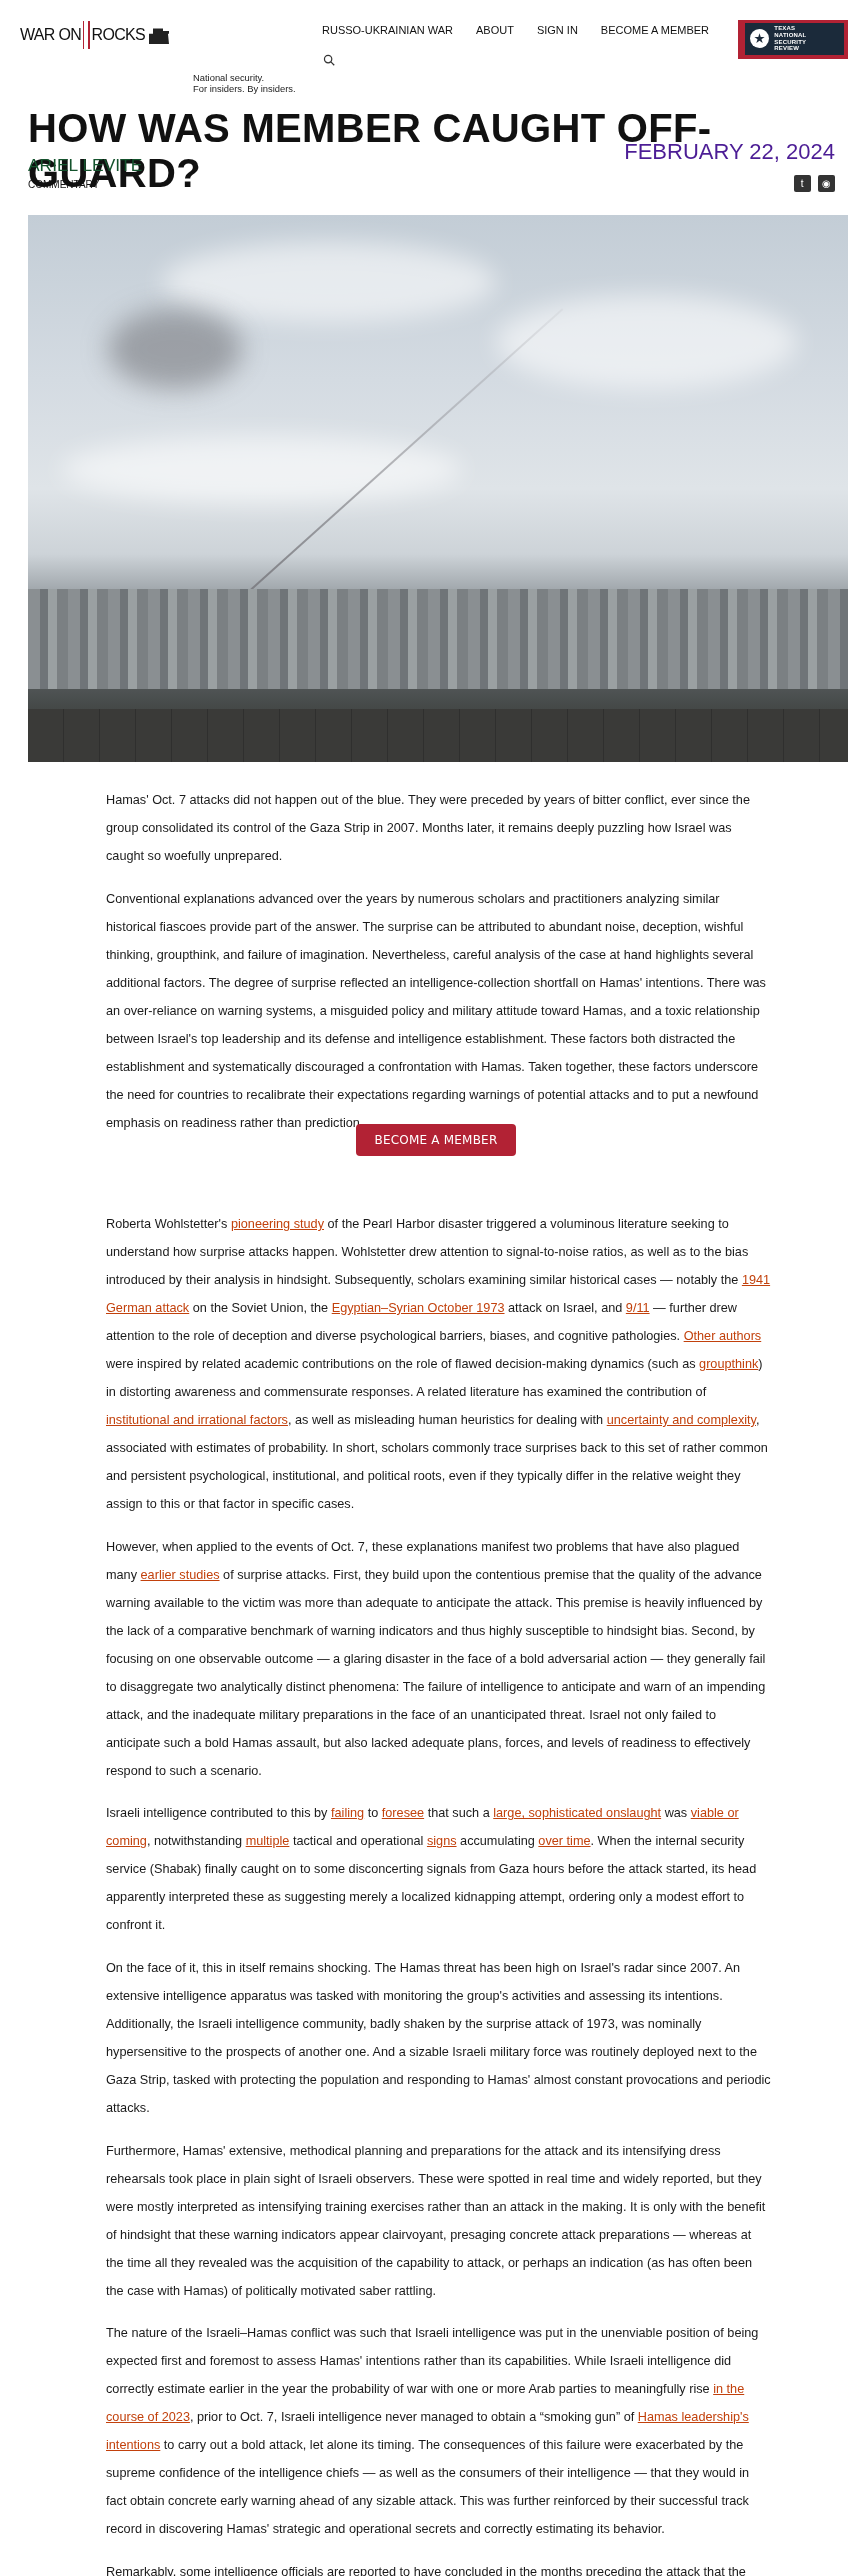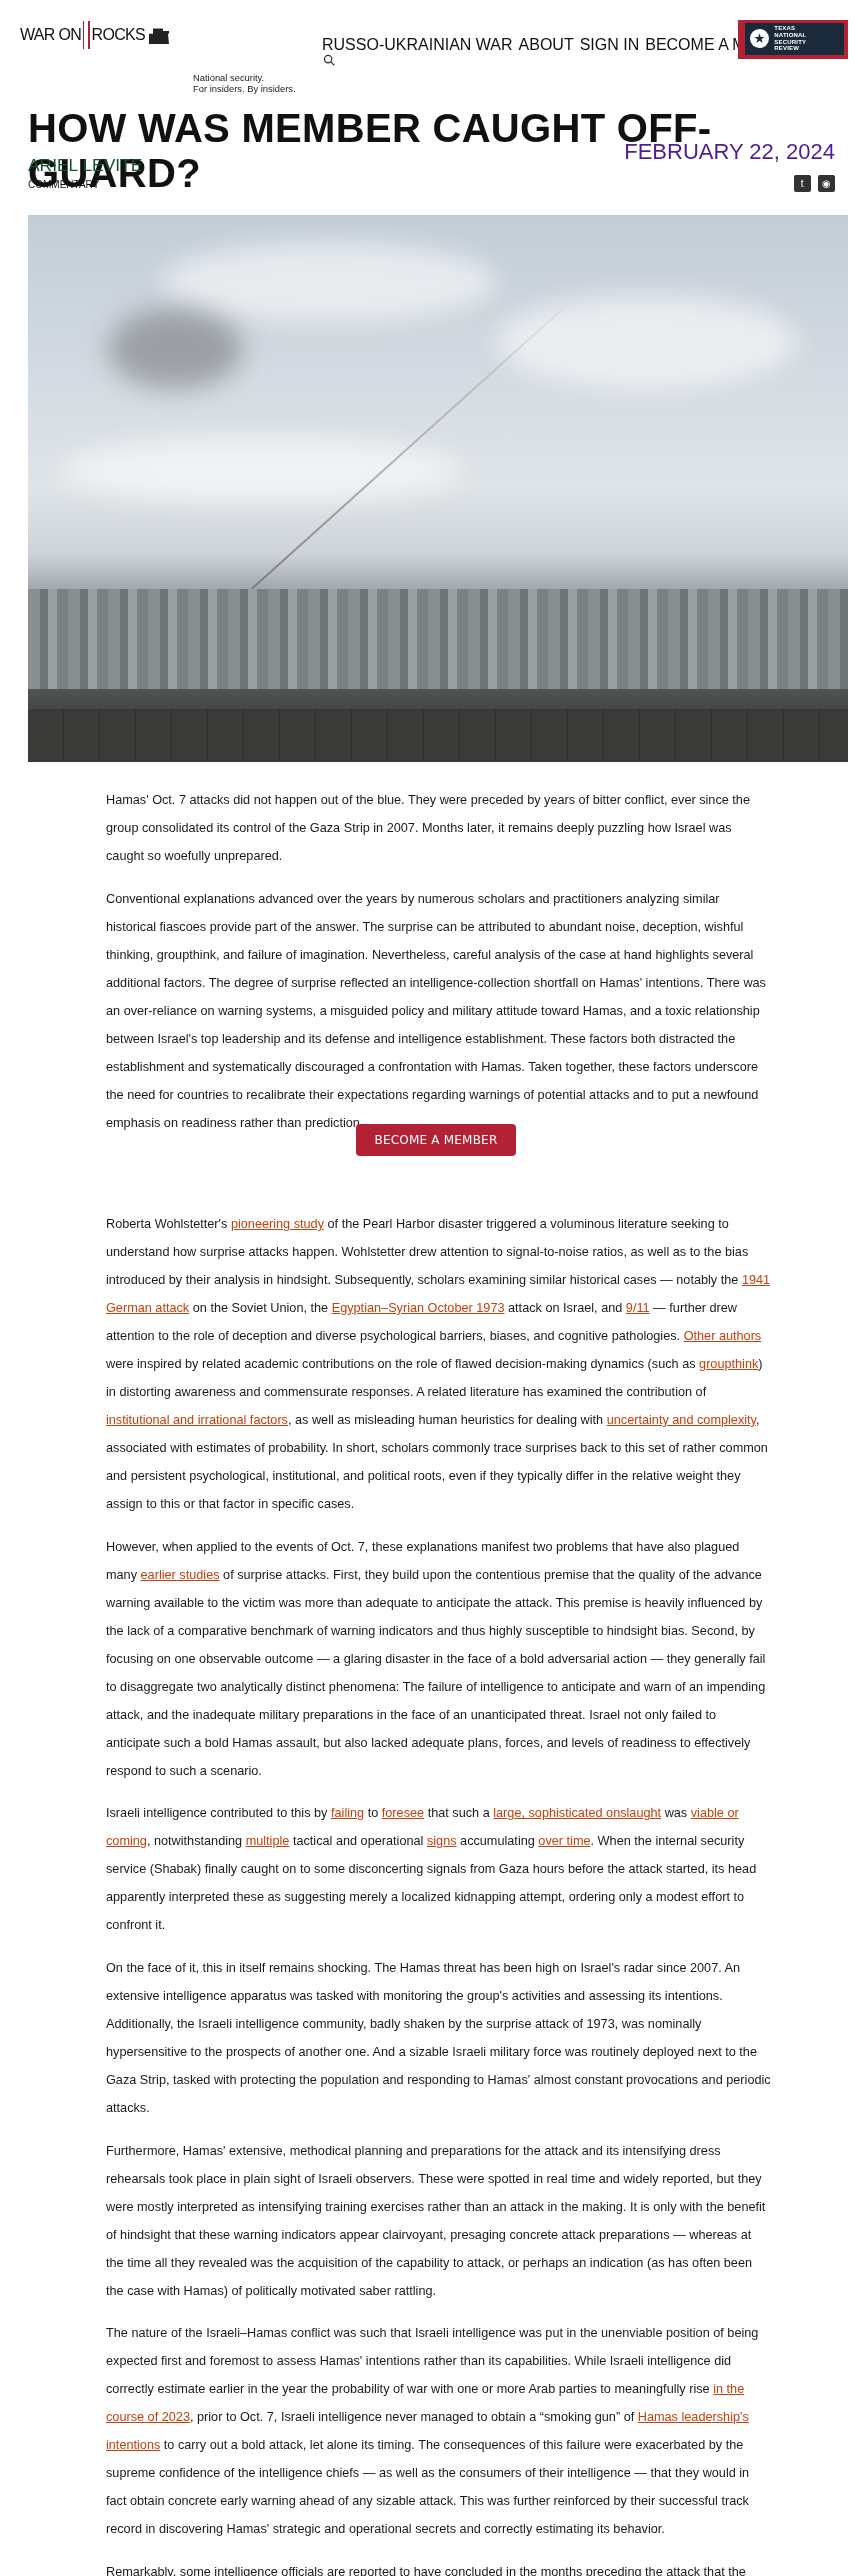--- a/index.html
+++ b/index.html
@@ -3,21 +3,21 @@
 <meta charset="utf-8">
 <style>
 *{box-sizing:border-box;margin:0;padding:0}
 html,body{width:859px;background:#fff;color:#1a1a1a;font-family:"Liberation Sans","DejaVu Sans",sans-serif}
 a{color:#c2410c;text-decoration:underline}
 .header{position:relative;height:100px}
 .logo{position:absolute;left:20px;top:21.4px;display:flex;align-items:center;font-family:"Liberation Sans",sans-serif;font-size:16px;letter-spacing:-0.7px;color:#111;font-weight:400}
 .logo .pipe{display:inline-block;width:1.3px;height:28px;background:#b22234;margin:0 2px}
 .logo .tank{display:inline-block;width:20px;height:17.4px;background:#222;margin-left:4px;clip-path:polygon(0 40%,20% 40%,20% 10%,70% 10%,70% 25%,100% 25%,100% 40%,95% 40%,100% 100%,0 100%)}
 .tagline{position:absolute;left:193px;top:72px;font-size:9.4px;line-height:11.4px;color:#222}
-.nav{position:absolute;left:322px;top:36px;display:flex;gap:6px;font-size:16px;color:#111}
+.nav{position:absolute;left:322px;top:24px;display:flex;gap:23px;font-size:11px;color:#111}
 .nav span{cursor:pointer}
 .search-ic{position:absolute;left:322px;top:53px;width:14.7px;height:14.7px}
 .tnsr{position:absolute;left:738px;top:20px;width:110px;height:39px;background:#b22234;box-shadow:0 0 0 0 #000}
 .tnsr .inner{position:absolute;left:6.7px;top:2.7px;width:99px;height:32px;background:#1b2a3a;display:flex;align-items:center;padding-left:5.3px;gap:5.3px}
 .tnsr .star{width:19px;height:19px;border-radius:50%;background:#fff;display:flex;align-items:center;justify-content:center;color:#1b2a3a;font-size:13.4px}
 .tnsr .txt{color:#fff;font-size:6px;line-height:6.7px;font-weight:700;letter-spacing:0.2px}
 .title{position:absolute;left:28px;top:106px;font-size:40px;font-weight:700;letter-spacing:0.3px;color:#111}
 .author{position:absolute;left:28px;top:155px;font-size:17.4px;color:#14532d}
 .cat{position:absolute;left:28px;top:179px;font-size:10px;color:#111}
 .date{position:absolute;right:23px;top:139px;font-size:22px;color:#4c1d95}

